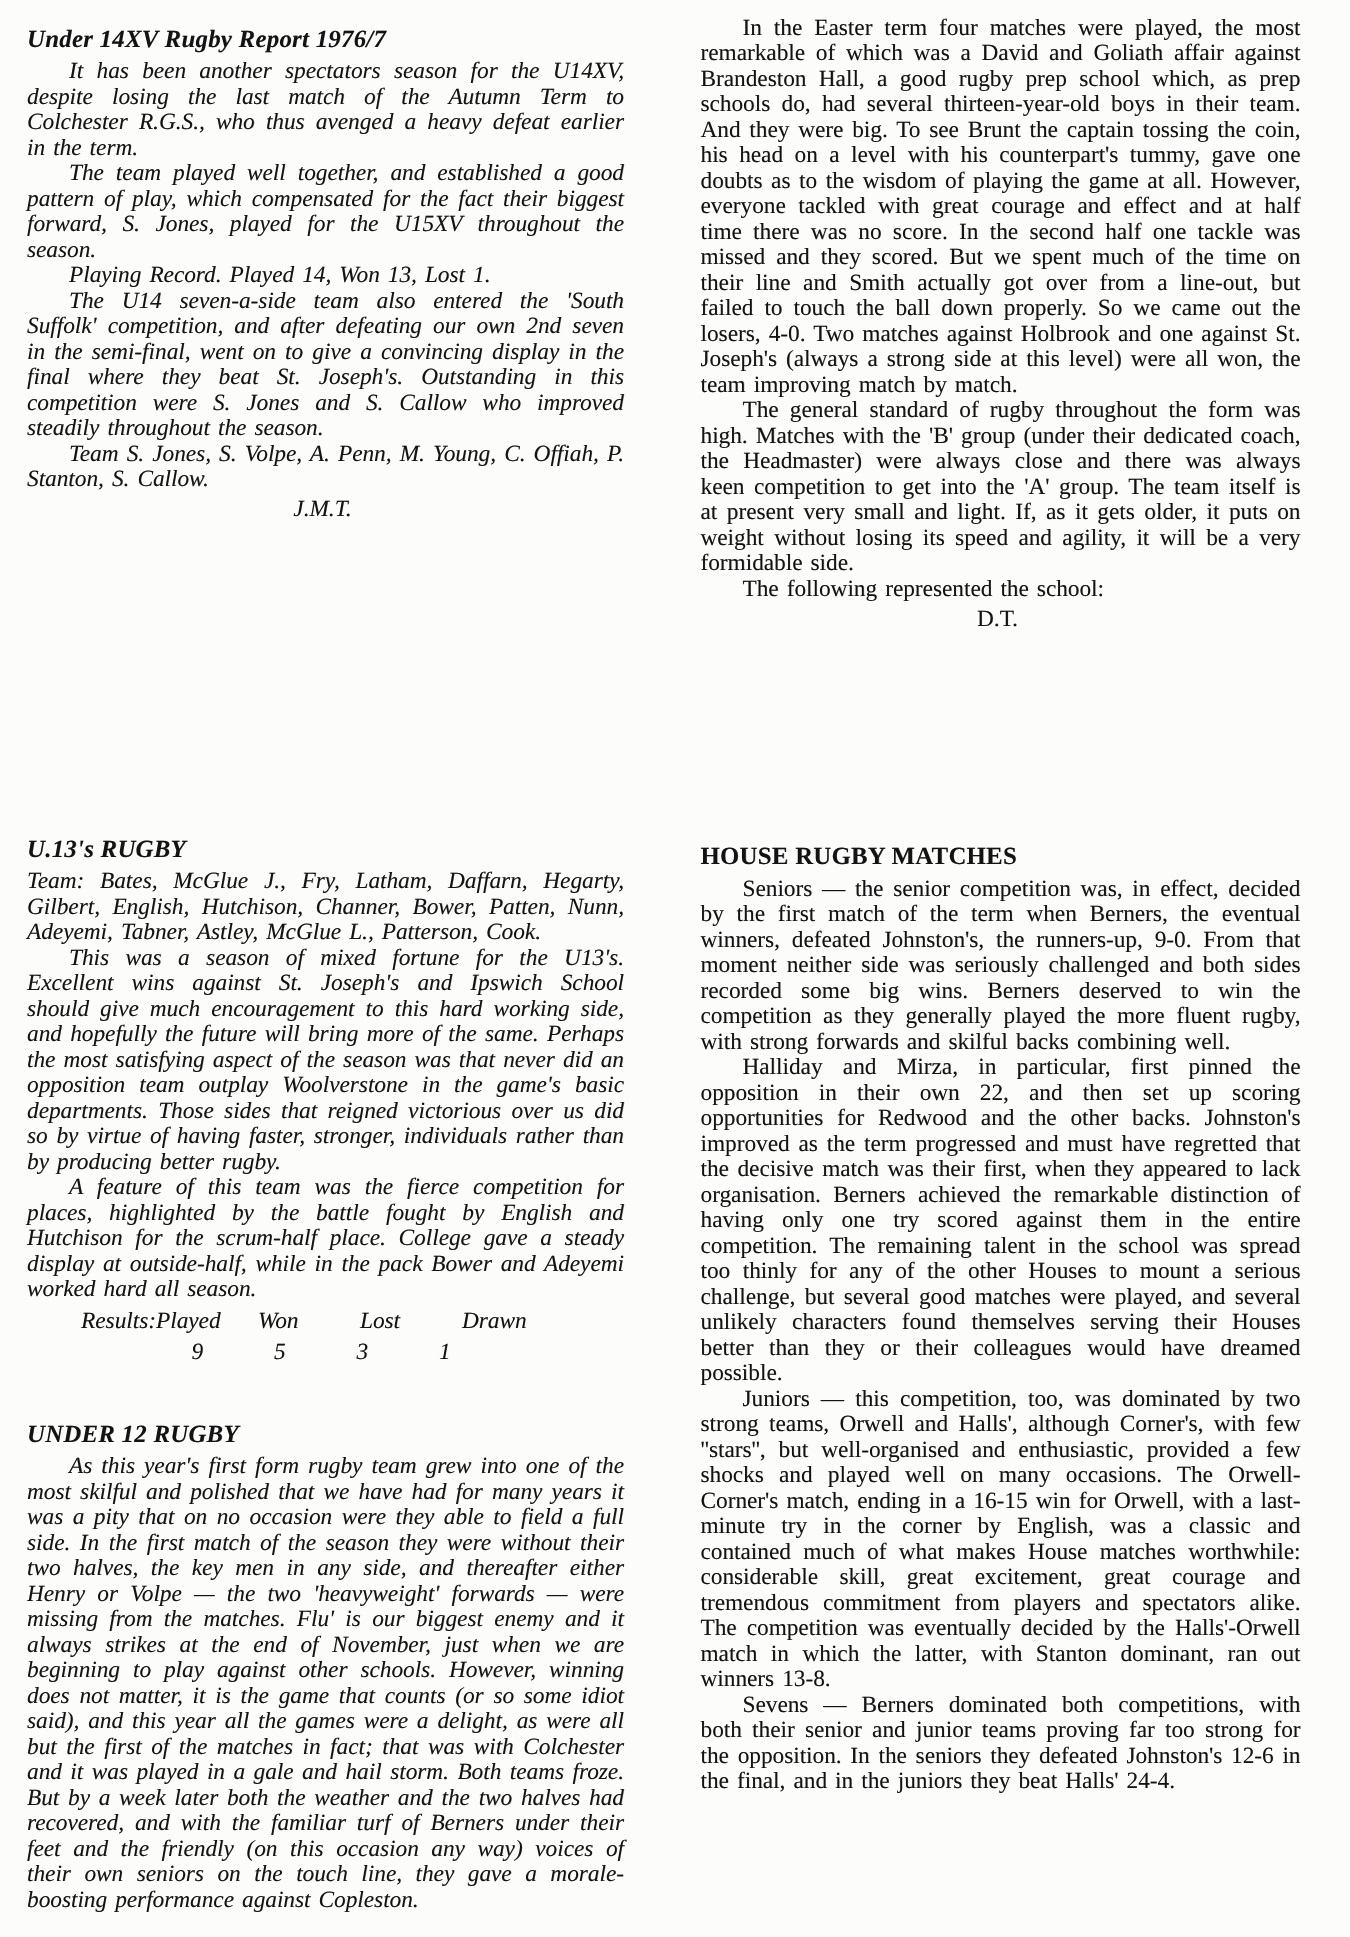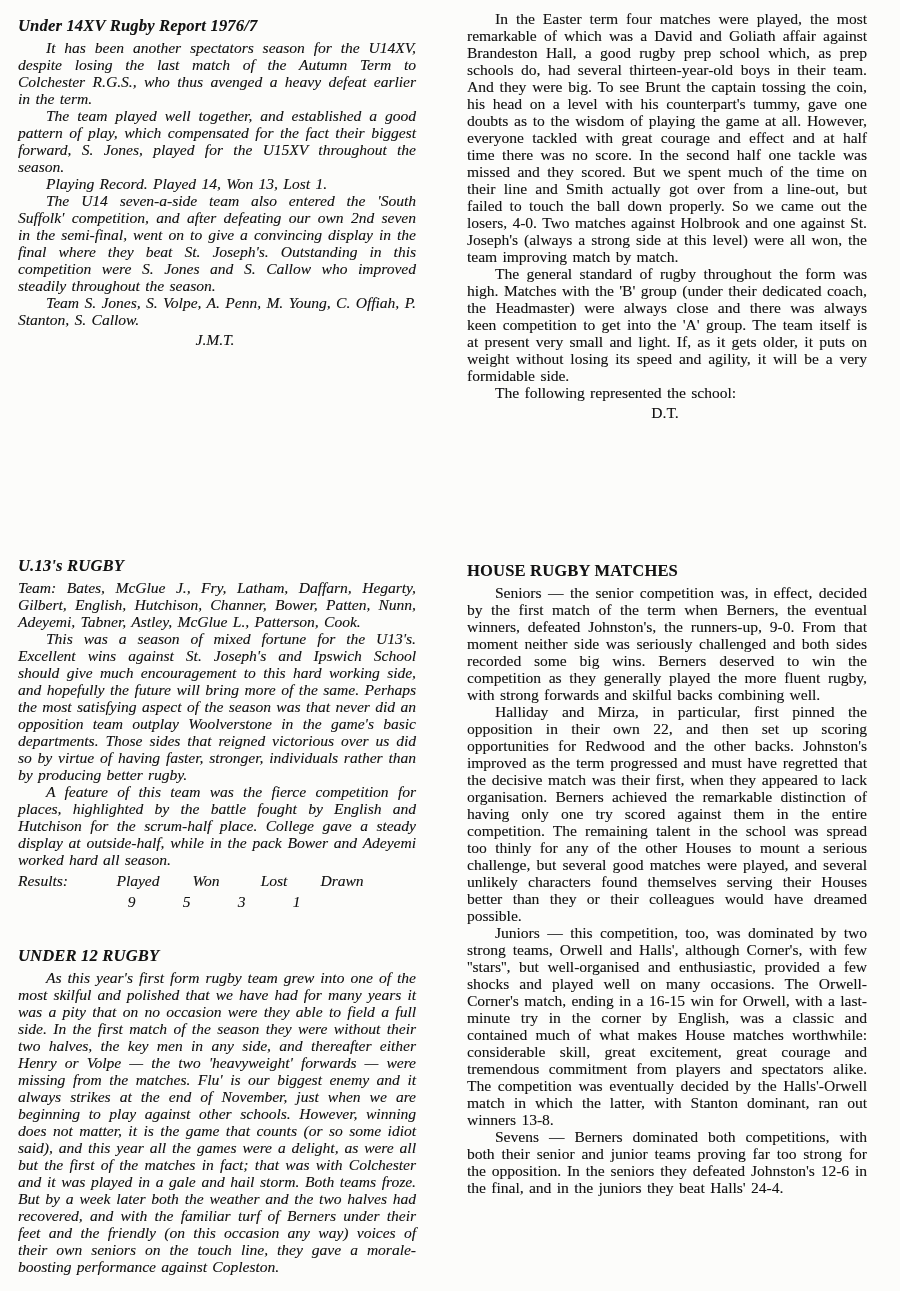--- a/index.html
+++ b/index.html
@@ -43,22 +43,22 @@
   }
   p.no-indent { text-indent: 0; }
   p.sig {
     text-align: center;
     text-indent: 0;
     padding-right: 4px;
     margin-top: 3px;
   }
   .results { margin-top: 2px; }
   .r-row { display: flex; line-height: 21px; }
-  .r-label { width: 86px; }
-  .r-cell  { width: 68px; text-align: center; }
+  .r-label { width: 86px; text-align: right; }
+  .r-cell  { width: 68px; text-align: left; }
   .r-spacer { width: 86px; }
   .r-vcell { width: 55px; text-align: center; }
 </style>
 </head>
 <body>
 
 <div class="page">
 
   <div class="col col-left">
 

